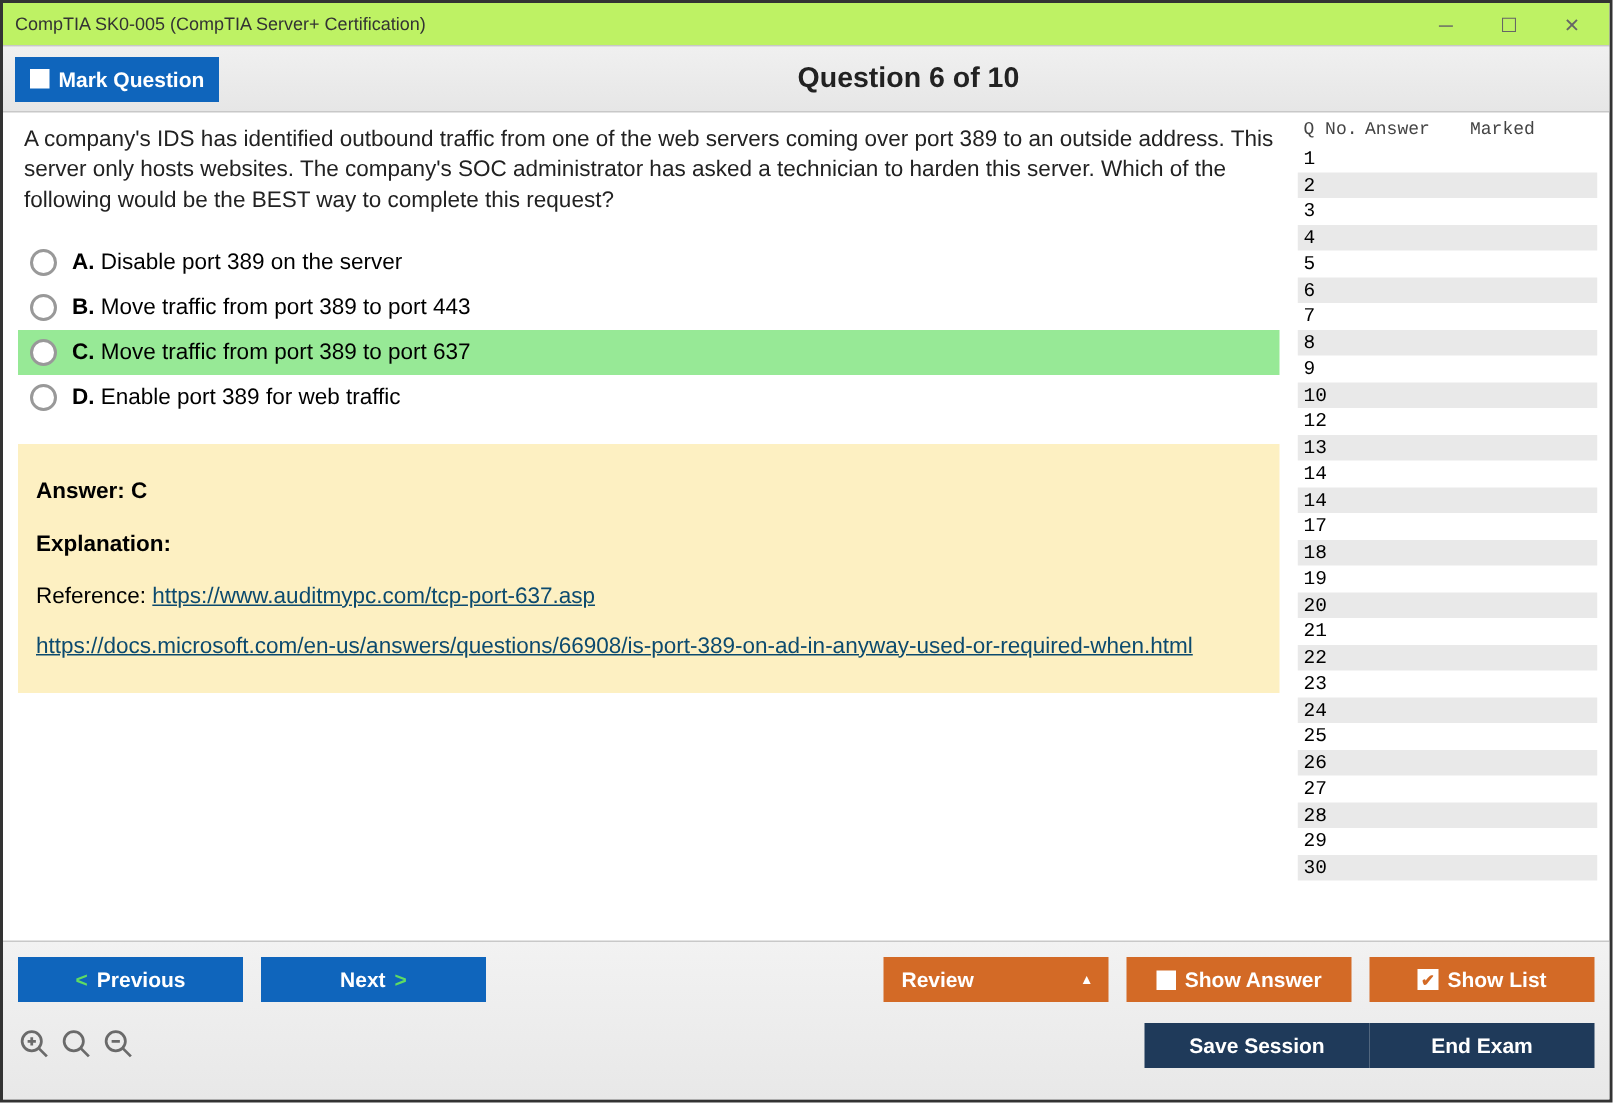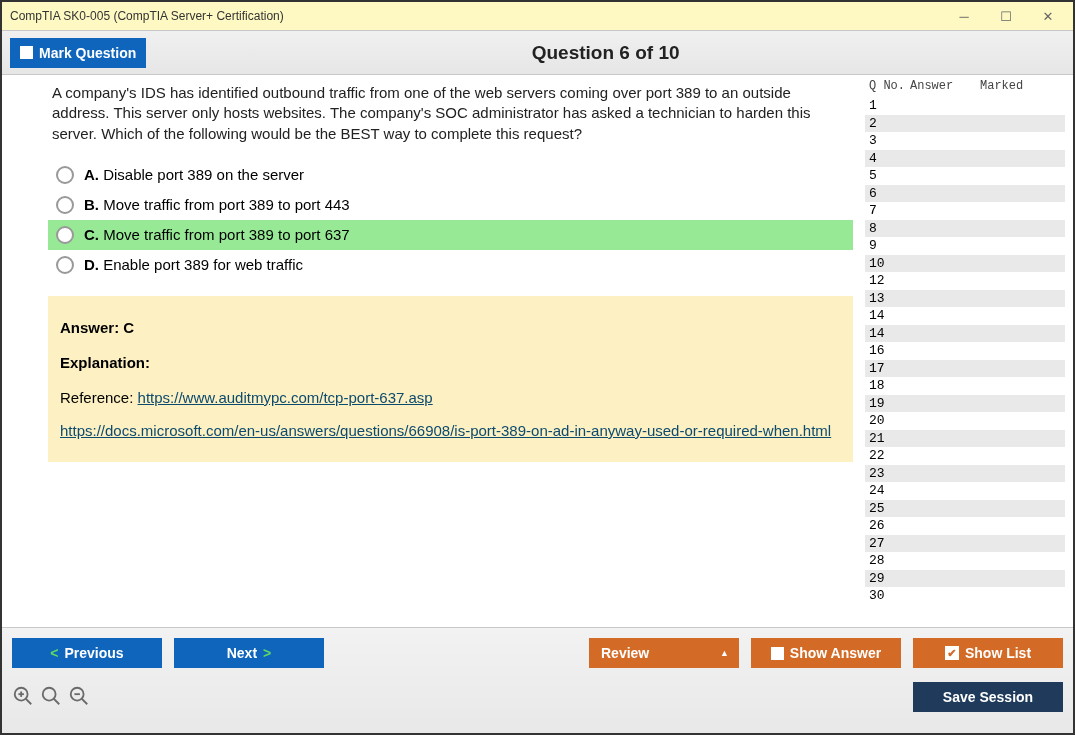--- a/index.html
+++ b/index.html
@@ -8,21 +8,21 @@
     font-size: 14px;
     background: #fff;
     width: 1075px;
     height: 735px;
     border: 2px solid #333;
     position: relative;
     overflow: hidden;
   }
   .titlebar {
     height: 28px;
-    background: #fef9c3;
+    background: #bef264;
     display: flex;
     align-items: center;
     padding: 0 4px;
     font-size: 12px;
     color: #333;
   }
   .titlebar-text { flex: 1; padding-left: 4px; }
   .titlebar-ctrl {
     width: 42px;
     height: 24px;
@@ -73,21 +73,20 @@
     bottom: 110px;
     left: 8px;
     right: 8px;
     display: flex;
     gap: 4px;
   }
   .main-panel {
     flex: 1;
     overflow-y: auto;
     padding: 6px 8px 0 2px;
-    margin-left: 36px;
   }
   .question-text {
     font-size: 15px;
     color: #222;
     line-height: 1.35;
     margin-bottom: 16px;
     padding: 0 4px;
   }
   .choices { margin-bottom: 16px; }
   .choice {
@@ -250,21 +249,20 @@
         <div class="qrow">5</div>
         <div class="qrow">6</div>
         <div class="qrow">7</div>
         <div class="qrow">8</div>
         <div class="qrow">9</div>
         <div class="qrow">10</div>
         <div class="qrow">12</div>
         <div class="qrow">13</div>
         <div class="qrow">14</div>
         <div class="qrow">14</div>
-        <div class="qrow">16</div>
         <div class="qrow">17</div>
         <div class="qrow">18</div>
         <div class="qrow">19</div>
         <div class="qrow">20</div>
         <div class="qrow">21</div>
         <div class="qrow">22</div>
         <div class="qrow">23</div>
         <div class="qrow">24</div>
         <div class="qrow">25</div>
         <div class="qrow">26</div>
@@ -321,14 +319,17 @@
             <circle cx="10" cy="10" r="7"></circle>
             <line x1="15" y1="15" x2="21" y2="21"></line>
             <line x1="7" y1="10" x2="13" y2="10"></line>
           </svg>
       </span>
     </div>
     <div class="spacer" style="flex:1;"></div>
     <button class="btn btn-navy ssn-btn">
       <span>Save Session</span>
     </button>
+    <button class="btn btn-navy end-btn">
+      <span>End Exam</span>
+    </button>
   </div>
 </div>
 
 </body></html>

